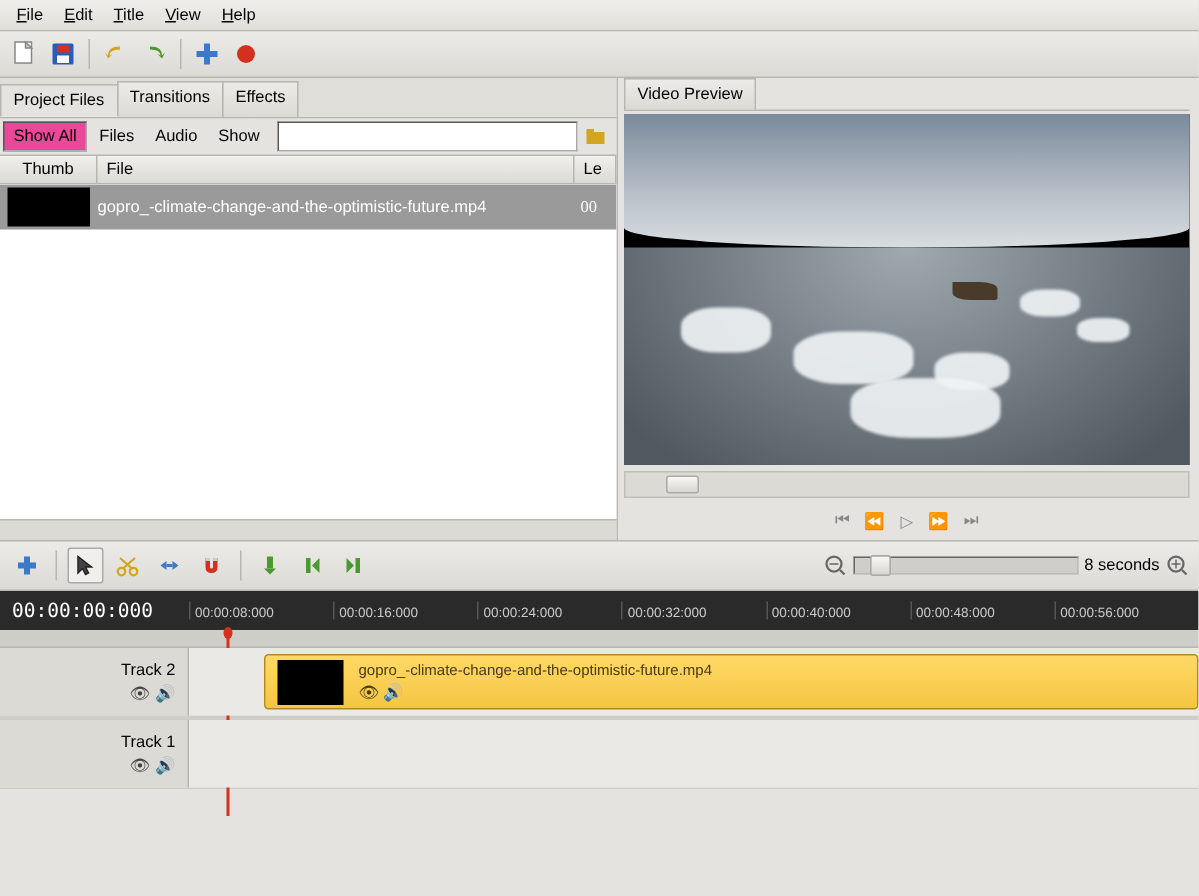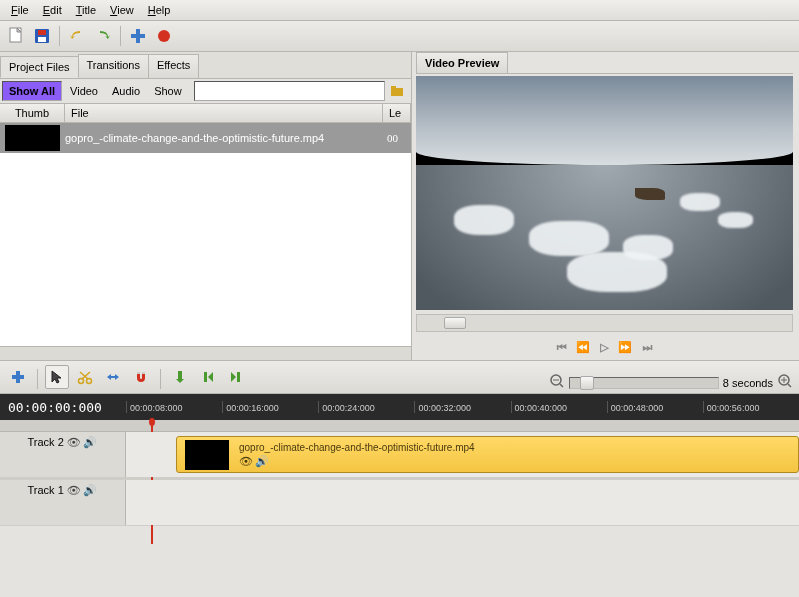--- a/index.html
+++ b/index.html
@@ -8,29 +8,29 @@
 .menubar { display: flex; background: linear-gradient(#f0efeb,#e0ded9); border-bottom: 1px solid #b8b6b1; padding: 1px 4px; }
 .menu-item { padding: 3px 7px; cursor: default; }
 .menu-item u { text-decoration: underline; }
 
 .toolbar { display: flex; background: linear-gradient(#ecebe7,#dcdad5); border-bottom: 1px solid #b8b6b1; padding: 3px 4px; gap: 2px; align-items: center; }
 .tb-btn { width: 24px; height: 24px; display: flex; align-items: center; justify-content: center; border-radius: 2px; }
 .tb-sep { width: 1px; height: 20px; background: #b8b6b1; margin: 0 3px; }
 
 .main-split { display: flex; height: 308px; }
 .left-pane { width: 412px; display: flex; flex-direction: column; border-right: 1px solid #b8b6b1; }
-.right-pane { flex: 1; display: flex; flex-direction: column; padding: 0 6px 0 4px; font-weight: bold; }
+.right-pane { flex: 1; display: flex; flex-direction: column; padding: 0 6px 0 4px; }
 
 .tabs { display: flex; border-bottom: 1px solid #b8b6b1; background: #e0ded9; }
 .tab { padding: 4px 8px; background: linear-gradient(#ecebe7,#dcdad5); border: 1px solid #b8b6b1; border-bottom: none; margin-right: -1px; margin-top: 2px; }
 .tab.active { background: #e5e3df; margin-top: 4px; border-bottom: 1px solid #e5e3df; position: relative; z-index: 1; }
 
 .filter-row { display: flex; align-items: center; padding: 2px; background: #e5e3df; border-bottom: 1px solid #b8b6b1; }
 .filter-btn { padding: 3px 6px; margin-right: 2px; }
-.filter-btn.sel { background: #8b5cf6; border: 1px inset #aaa; font-weight: bold; }
+.filter-btn.sel { background: #ec4899; border: 1px inset #aaa; }
 .filter-input { flex: 1; height: 20px; background: white; border: 1px inset #aaa; margin: 0 4px; }
 
 .col-headers { display: flex; background: linear-gradient(#f0efeb,#dcdad5); border-bottom: 1px solid #b8b6b1; }
 .col-h { padding: 3px 6px; border-right: 1px solid #b8b6b1; }
 .col-h.thumb { width: 65px; text-align: center; }
 .col-h.file { flex: 1; }
 .col-h.len { width: 28px; }
 
 .file-list { flex: 1; background: white; overflow: hidden; }
 .file-row { display: flex; align-items: center; background: #9a9a9a; color: white; height: 30px; }
@@ -46,37 +46,37 @@
 .preview-scene { position: absolute; inset: 0; }
 .sky { position: absolute; top: 0; left: 0; right: 0; height: 38%; background: linear-gradient(#7a8a9a 0%, #b8c0c8 60%, #d8dde0 100%); border-radius: 0 0 50% 50% / 0 0 15% 15%; }
 .water { position: absolute; top: 38%; left: 0; right: 0; bottom: 0; background: radial-gradient(ellipse at 50% 0%, #a0a8b0, #505860 90%); }
 .ice { position: absolute; background: #f0f4f6; border-radius: 40%; filter: blur(1px); opacity: 0.9; }
 .ship { position: absolute; width: 30px; height: 12px; background: #4a3a2a; top: 48%; left: 58%; border-radius: 0 40% 10% 40%; }
 
 .scrub { height: 18px; background: #dcdad5; display: flex; align-items: center; justify-content: center; border: 1px solid #c0beb9; margin: 2px 0; }
 .scrub-handle { width: 22px; height: 12px; background: linear-gradient(#f8f8f6,#d8d6d1); border: 1px solid #aaa; border-radius: 2px; margin-left: -80%; }
 .transport { height: 26px; display: flex; align-items: center; justify-content: center; gap: 10px; color: #888; font-size: 14px; }
 
-.mid-toolbar { display: flex; align-items: flex-end; background: linear-gradient(#ecebe7,#dcdad5); border-top: 1px solid #b8b6b1; border-bottom: 1px solid #b8b6b1; padding: 4px 6px; gap: 4px; height: 34px; }
+.mid-toolbar { display: flex; align-items: center; background: linear-gradient(#ecebe7,#dcdad5); border-top: 1px solid #b8b6b1; border-bottom: 1px solid #b8b6b1; padding: 4px 6px; gap: 4px; height: 34px; }
 .spacer { flex: 1; }
 .zoom-slider { width: 150px; height: 12px; background: #d0cec9; border: 1px inset #bbb; position: relative; }
 .zoom-handle { position: absolute; left: 10px; top: -2px; width: 14px; height: 14px; background: linear-gradient(#f8f8f6,#d8d6d1); border: 1px solid #aaa; border-radius: 2px; }
 
 .ruler-row { display: flex; background: #2a2a2a; color: #ccc; height: 26px; align-items: center; font-size: 10px; }
 .timecode { width: 126px; color: white; font-size: 13px; padding-left: 8px; font-family: monospace; }
 .ruler { flex: 1; display: flex; position: relative; align-items: flex-end; }
 .tick { flex: 1; border-left: 1px solid #555; padding-left: 3px; padding-top: 2px; font-size: 9px; }
 
 .playhead-row { height: 12px; background: #cfcdc8; border-bottom: 1px solid #b8b6b1; position: relative; }
 .playhead { position: absolute; left: 147px; top: -2px; width: 10px; height: 14px; }
 .playhead::before { content: ''; position: absolute; left: 2px; width: 6px; height: 8px; background: #d43020; border-radius: 50%; }
 .playhead::after { content: ''; position: absolute; left: 4px; top: 6px; width: 2px; height: 120px; background: #d43020; }
 
 .track { display: flex; background: #e5e3df; border-bottom: 1px solid #cfcdc8; height: 46px; }
-.track-head { width: 126px; background: #dcdad5; border-right: 1px solid #b8b6b1; padding: 4px 8px; display: flex; flex-direction: row; justify-content: center; gap: 3px; }
+.track-head { width: 126px; background: #dcdad5; border-right: 1px solid #b8b6b1; padding: 4px 8px; display: flex; flex-direction: column; justify-content: center; gap: 3px; align-items: flex-end; }
 .track-icons { color: #444; font-size: 11px; }
 .track-body { flex: 1; position: relative; background: #eae9e5; }
 .clip { position: absolute; left: 50px; top: 4px; right: 0; bottom: 4px; background: linear-gradient(#ffd966, #f4c542); border: 1px solid #b08a20; border-radius: 3px; display: flex; align-items: center; padding: 2px 8px; overflow: hidden; }
 .clip-thumb { width: 44px; height: 30px; background: black; margin-right: 10px; flex-shrink: 0; }
 .clip-text { color: #4a3a10; font-size: 10px; }
 .clip-icons { color: #4a3a10; font-size: 10px; margin-top: 2px; }
 
 .gap { height: 2px; background: #cfcdc8; }
 
 svg { display: block; }
@@ -133,21 +133,21 @@
 
 <div class="main-split">
   <div class="left-pane">
     <div class="tabs">
       <div class="tab active">Project Files</div>
       <div class="tab">Transitions</div>
       <div class="tab">Effects</div>
     </div>
     <div class="filter-row">
       <div class="filter-btn sel">Show All</div>
-      <div class="filter-btn">Video</div>
+      <div class="filter-btn">Files</div>
       <div class="filter-btn">Audio</div>
       <div class="filter-btn">Show</div>
       <input class="filter-input" style="">
       <svg width="16" height="16" style="margin-right:4px">
           <rect x="2" y="5" width="12" height="8" fill="#d4a520"></rect>
           <rect x="2" y="3" width="5" height="3" fill="#d4a520"></rect>
         </svg>
     </div>
     <div class="col-headers">
       <div class="col-h thumb">Thumb</div>

